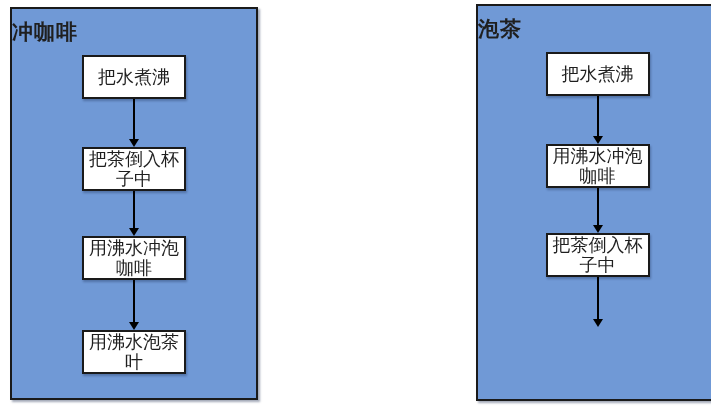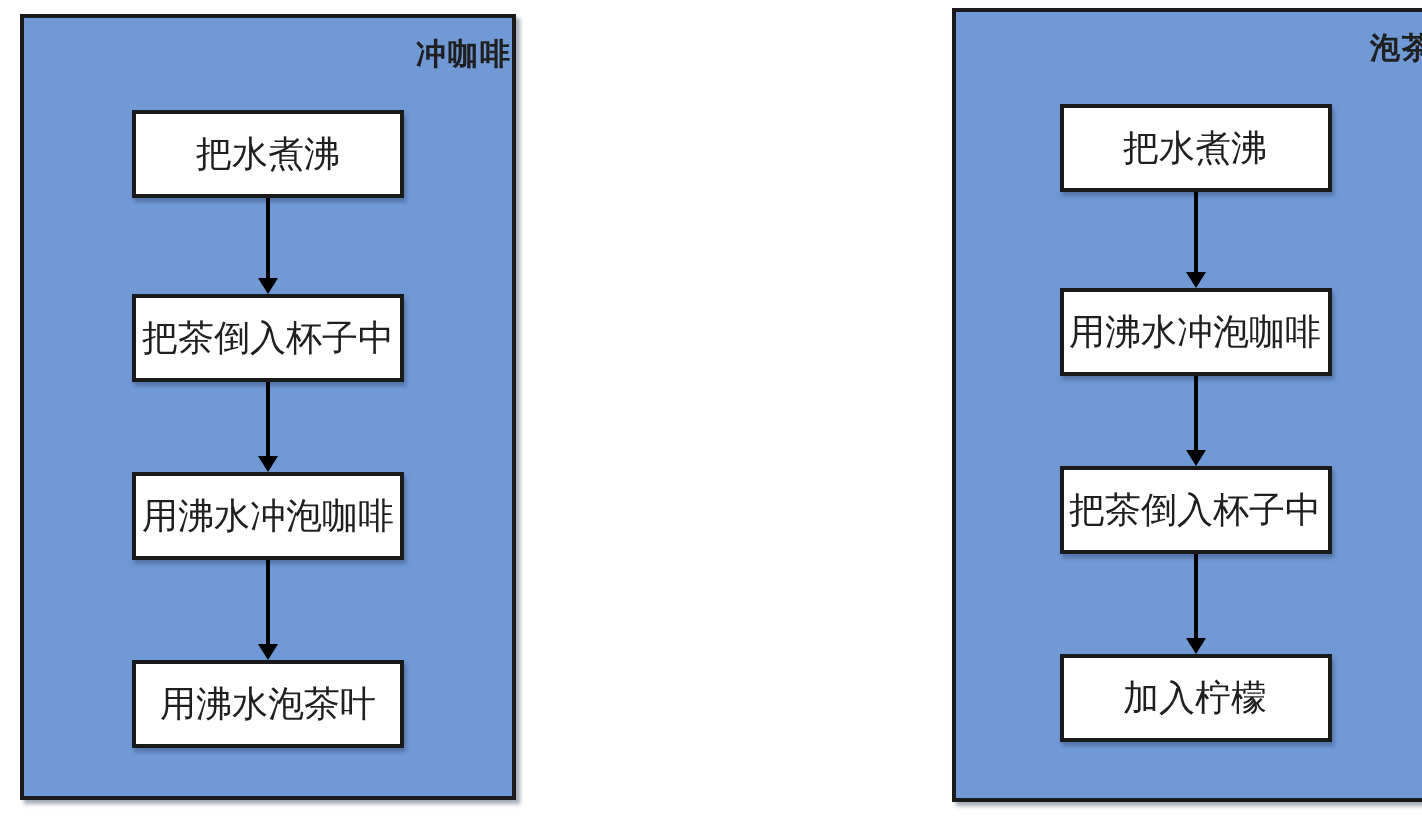--- a/index.html
+++ b/index.html
@@ -25,31 +25,31 @@
     background: var(--panel-fill);
     border: 2px solid var(--panel-border);
     box-shadow: 2px 2px 2px rgba(90, 100, 125, 0.55);
   }
   .panel-coffee { left: 10px; top: 7px;  width: 248px; height: 393px; }
   .panel-tea    { left: 476px; top: 4px; width: 243px; height: 397px; }
 
   .panel-title {
     position: absolute;
     top: 9px; left: 0; width: 100%;
-    text-align: right;
-    font-size: 15px;
+    text-align: left;
+    font-size: 21px;
     font-weight: bold;
     letter-spacing: 1px;
   }
 
   .step-box {
     position: absolute;
     left: 50%;
     transform: translateX(-50%);
-    width: 136px;
+    width: 104px;
     height: 44px;
     background: var(--box-fill);
     border: 2px solid var(--box-border);
     box-shadow: 1px 2px 2px rgba(40, 60, 100, 0.40);
     display: flex;
     align-items: center;
     justify-content: center;
     text-align: center;
     font-size: 18px;
     line-height: 20px;
@@ -101,16 +101,15 @@
 
   <div class="panel panel-tea">
     <div class="panel-title">泡茶</div>
 
     <div class="step-box s1">把水煮沸</div>
     <div class="arrow a1"></div>
     <div class="step-box s2">用沸水冲泡咖啡</div>
     <div class="arrow a2"></div>
     <div class="step-box s3">把茶倒入杯子中</div>
     <div class="arrow a3"></div>
-    <div class="step-box s4">加入柠檬</div>
   </div>
 
 </div>
 
 </body></html>

